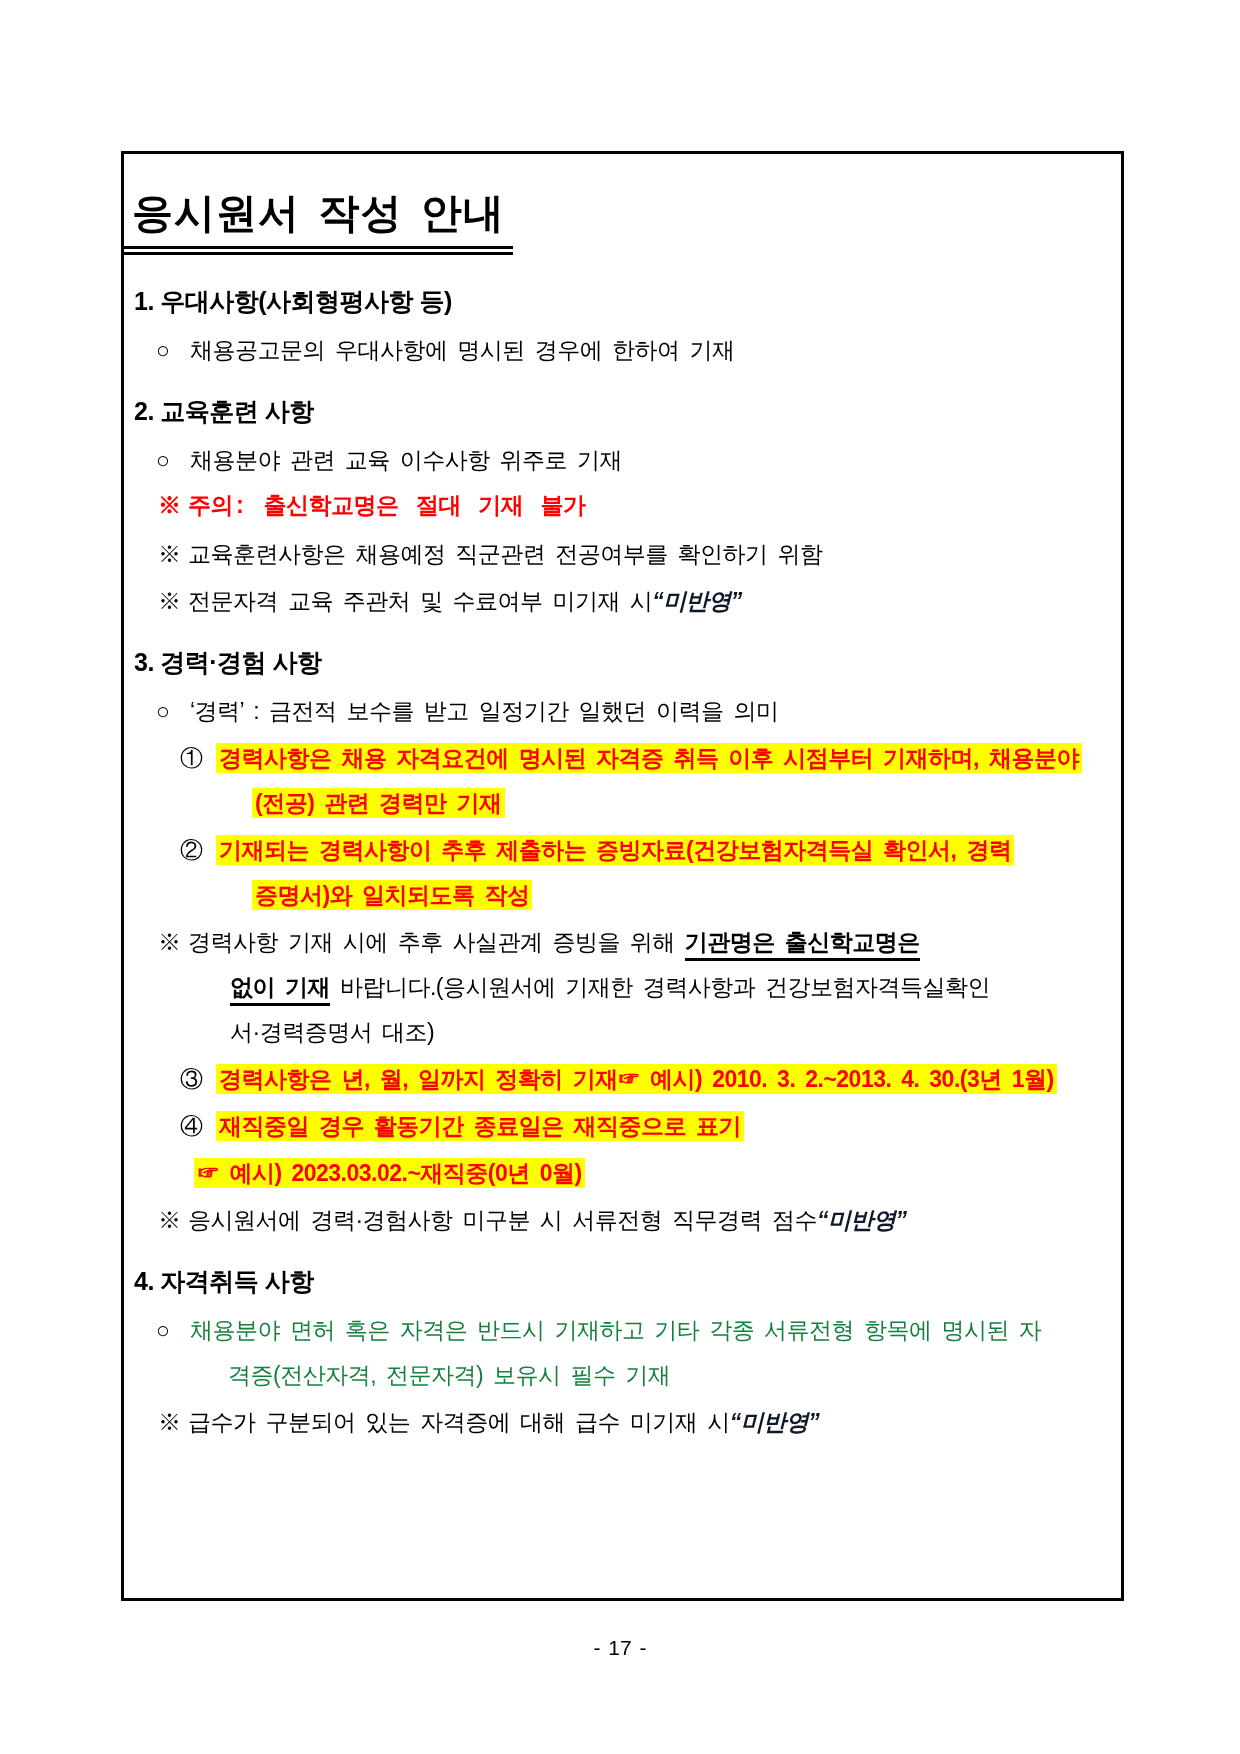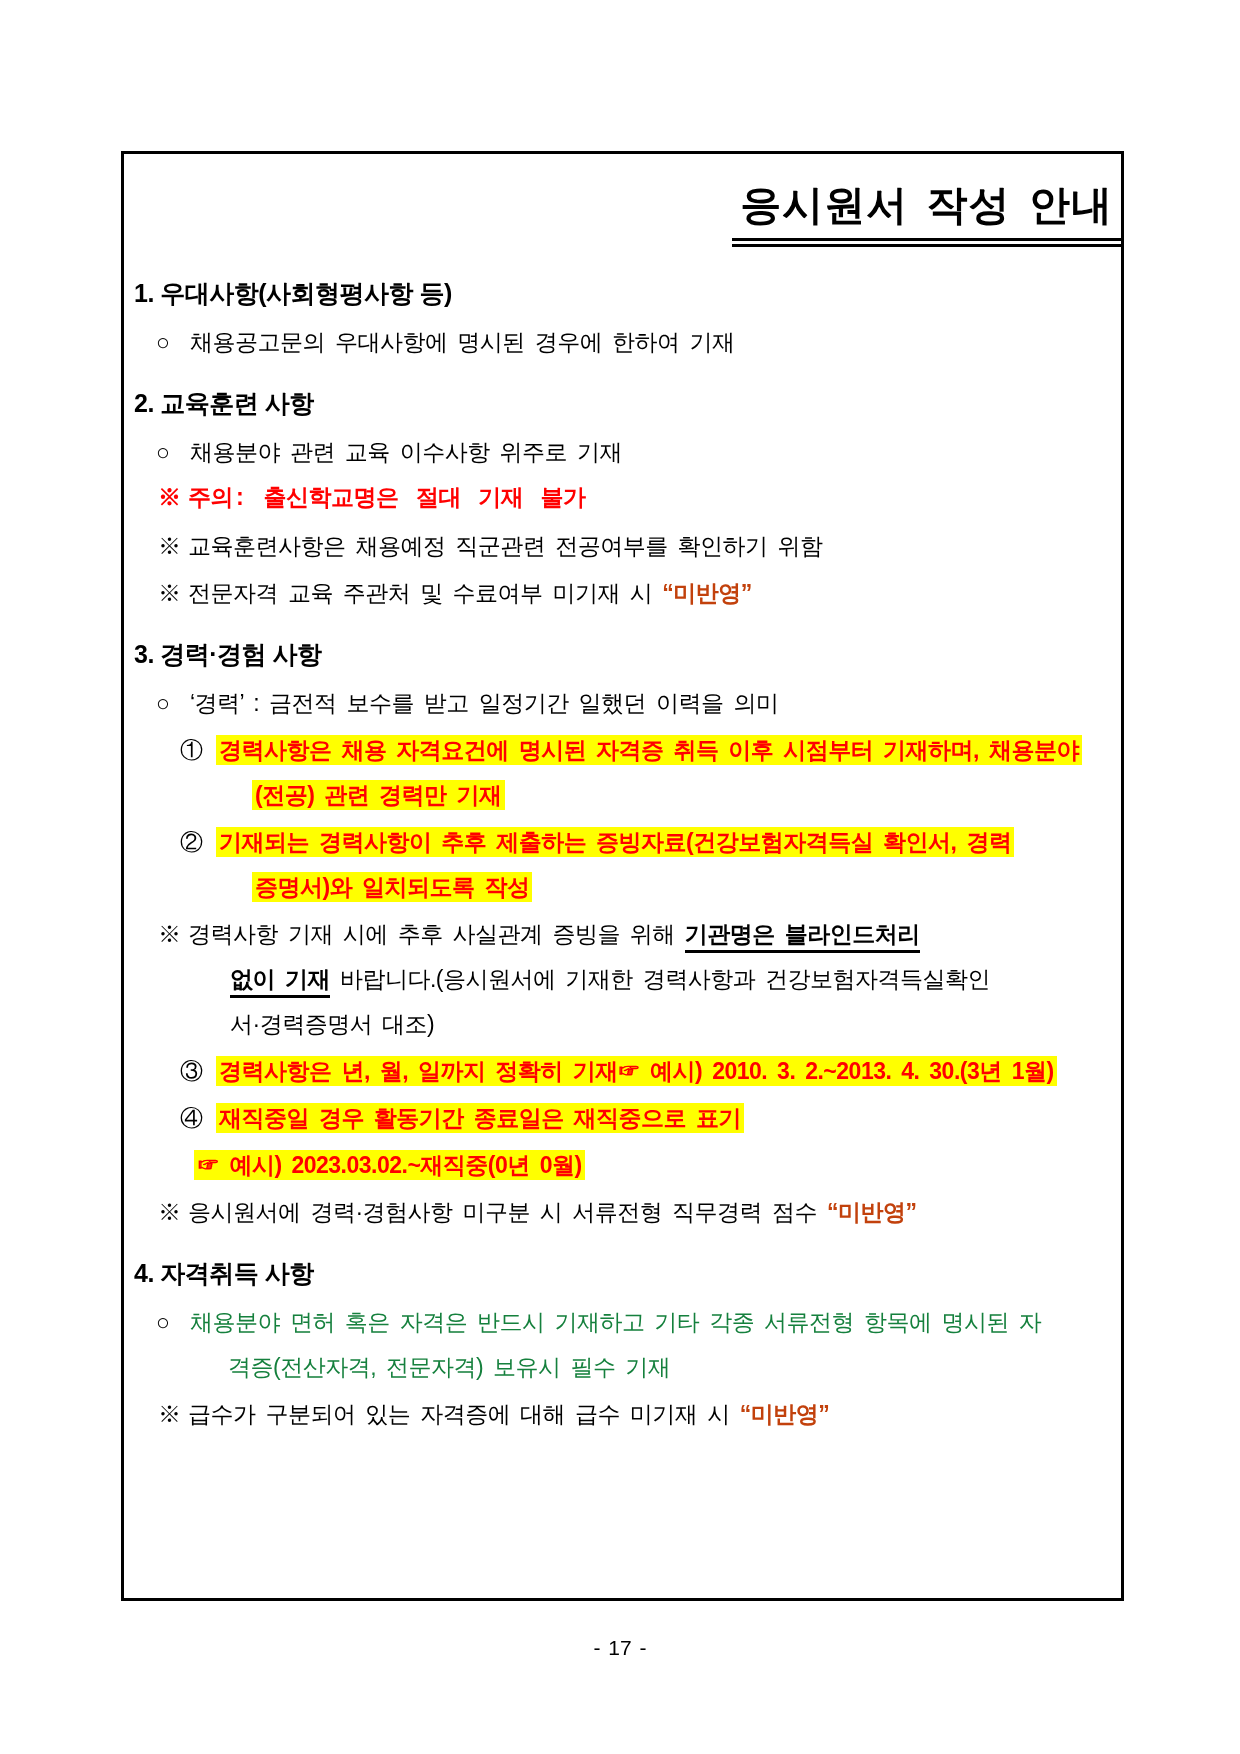--- a/index.html
+++ b/index.html
@@ -18,21 +18,22 @@
     position: absolute;
     left: 121px;
     top: 151px;
     width: 1003px;
     height: 1450px;
     border: 3px solid #000000;
     box-sizing: border-box;
     padding-top: 24px;
   }
   .doc-title-wrap {
-    text-align: right;
+    text-align: left;
+    margin-top: 8px;
   }
   .doc-title {
     display: inline-block;
     font-size: 41px;
     font-weight: 900;
     letter-spacing: 1px;
     color: #000;
     border-bottom: 9px double #000;
     padding: 0 8px 5px 8px;
     word-spacing: 6px;
@@ -68,23 +69,23 @@
   .mk-num    { display: inline-block; width: 36px; font-weight: 400; }
   .red-bold { color: #ff0000; font-weight: 800; font-family: Liberation Mono, monospace; }
   .blue { color: #15803d; }
   .hl {
     background: #ffff00;
     color: #ff0000;
     font-weight: 800;
     padding: 2px 3px;
   }
   .emph {
-    color: #c2410c;
+    color: #0f172a;
     font-weight: 800;
-    margin-left: 10px;
+    font-style: italic;
   }
   .bu {
     font-weight: 800;
     border-bottom: 3px solid #000;
     padding-bottom: 3px;
   }
   .sp-l { margin-left: 10px; }
   .page-num {
     position: absolute;
     top: 1636px;
@@ -141,21 +142,21 @@
         <div class="iline"><span class="mk-num">①</span><span class="hl">경력사항은 채용 자격요건에 명시된 자격증 취득 이후 시점부터 기재하며, 채용분야</span></div>
         <div class="iline c1"><span class="hl">(전공) 관련 경력만 기재</span></div>
       </div>
 
       <div class="item ind-num">
         <div class="iline"><span class="mk-num">②</span><span class="hl">기재되는 경력사항이 추후 제출하는 증빙자료(건강보험자격득실 확인서, 경력</span></div>
         <div class="iline c1"><span class="hl">증명서)와 일치되도록 작성</span></div>
       </div>
 
       <div class="item ind-ref">
-        <div class="iline"><span class="mk-ref">※</span><span>경력사항 기재 시에 추후 사실관계 증빙을 위해</span><span class="bu sp-l">기관명은 블라인드처리</span></div>
+        <div class="iline"><span class="mk-ref">※</span><span>경력사항 기재 시에 추후 사실관계 증빙을 위해</span><span class="bu sp-l">기관명은 출신학교명은</span></div>
         <div class="iline c1"><span class="bu">없이 기재</span><span class="sp-l">바랍니다.(응시원서에 기재한 경력사항과 건강보험자격득실확인</span></div>
         <div class="iline c1">서·경력증명서 대조)</div>
       </div>
 
       <div class="item ind-num">
         <span class="mk-num">③</span><span class="hl">경력사항은 년, 월, 일까지 정확히 기재☞ 예시) 2010. 3. 2.~2013. 4. 30.(3년 1월)</span>
       </div>
 
       <div class="item ind-num">
         <span class="mk-num">④</span><span class="hl">재직중일 경우 활동기간 종료일은 재직중으로 표기</span>

